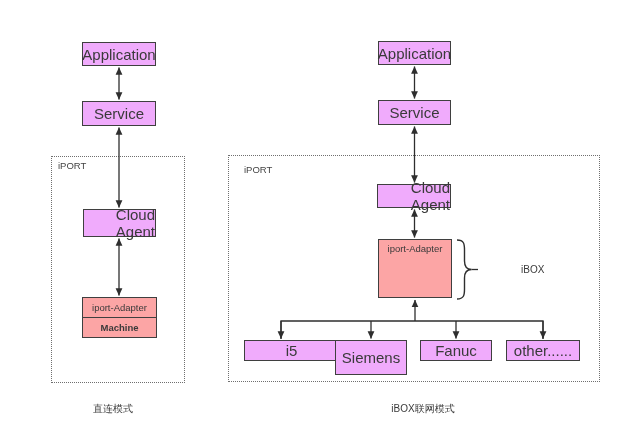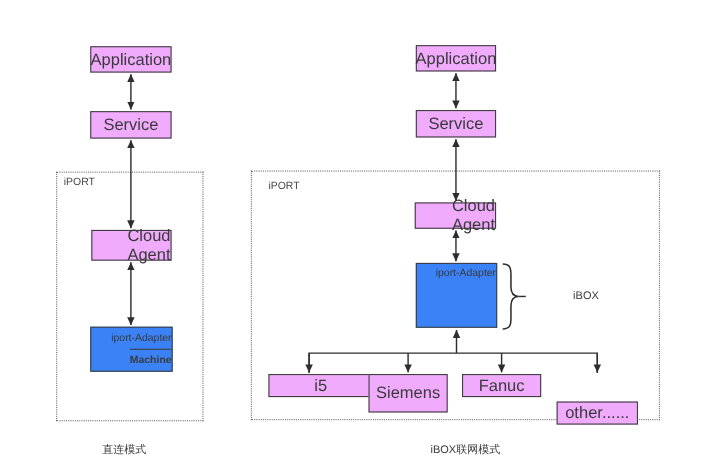--- a/index.html
+++ b/index.html
@@ -7,22 +7,22 @@
     position:relative;width:640px;height:429px;background:#ffffff;
     font-family:"Liberation Sans","DejaVu Sans",sans-serif;
     color:#3a3a3a;overflow:hidden;
   }
   .box{
     position:absolute;border:1.4px solid #3f3f3f;background:#f0abfc;
     display:flex;align-items:center;justify-content:center;
     font-size:15px;color:#3a3a3a;box-sizing:border-box;text-align:right;
   }
   .stack{
-    position:absolute;border:1.4px solid #3f3f3f;background:#3b82f6;
-    display:flex;flex-direction:column;box-sizing:border-box;align-items:flex-end;
+    position:absolute;border:1.4px solid #3f3f3f;background:#fca5a5;
+    display:flex;flex-direction:column;box-sizing:border-box;
   }
   .stack .cell{
     flex:none;display:flex;align-items:center;justify-content:center;
     font-size:9.5px;color:#3a3a3a;box-sizing:border-box;text-align:center;
     white-space:pre-line;line-height:1.05;
   }
   .stack .cell + .cell{border-top:1px solid #3f3f3f;}
   .dashed{
     position:absolute;border:1px dotted #6f6f6f;background:transparent;
     box-sizing:border-box;
@@ -64,21 +64,21 @@
 
   <div class="stack" style="left:378px;top:239px;width:74px;height:59px;">
     <div class="cell" style="height:17px;">iport-Adapter</div>
   </div>
 
   <span class="bracelabel" style="left:481px;top:264px;">iBOX</span>
 
   <div class="box" style="left:244px;top:340px;width:95px;height:21px;">i5</div>
   <div class="box" style="left:335px;top:340px;width:72px;height:35px;">Siemens</div>
   <div class="box" style="left:420px;top:340px;width:72px;height:21px;">Fanuc</div>
-  <div class="box" style="left:506px;top:340px;width:74px;height:21px;margin-top:25px;">other......</div>
+  <div class="box" style="left:506px;top:340px;width:74px;height:21px;">other......</div>
 
   <div class="caption" style="left:423px;top:402px;">iBOX联网模式</div>
 
   <svg class="overlay" width="640" height="429" viewBox="0 0 640 429">
     <defs>
       <marker id="ah" viewBox="0 0 8 8" refX="7.2" refY="4" markerWidth="8" markerHeight="8" orient="auto-start-reverse" markerUnits="userSpaceOnUse">
         <path d="M0,0.6 L7.4,4 L0,7.4 Z" fill="#2e2e2e"></path>
       </marker>
     </defs>
     <g stroke="#2e2e2e" stroke-width="1.3" fill="none">

